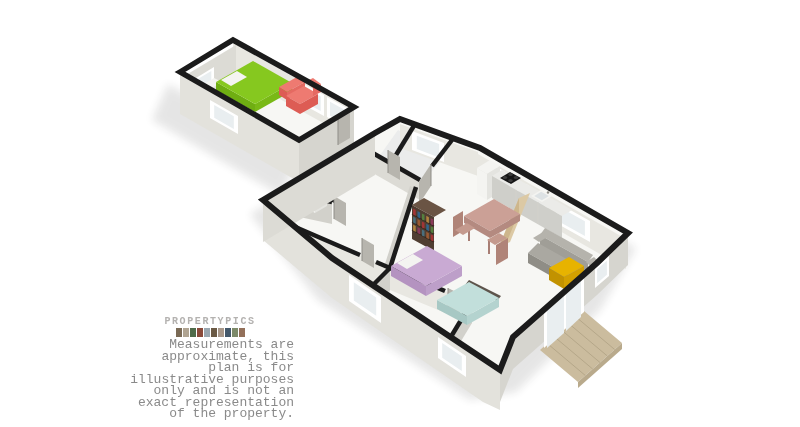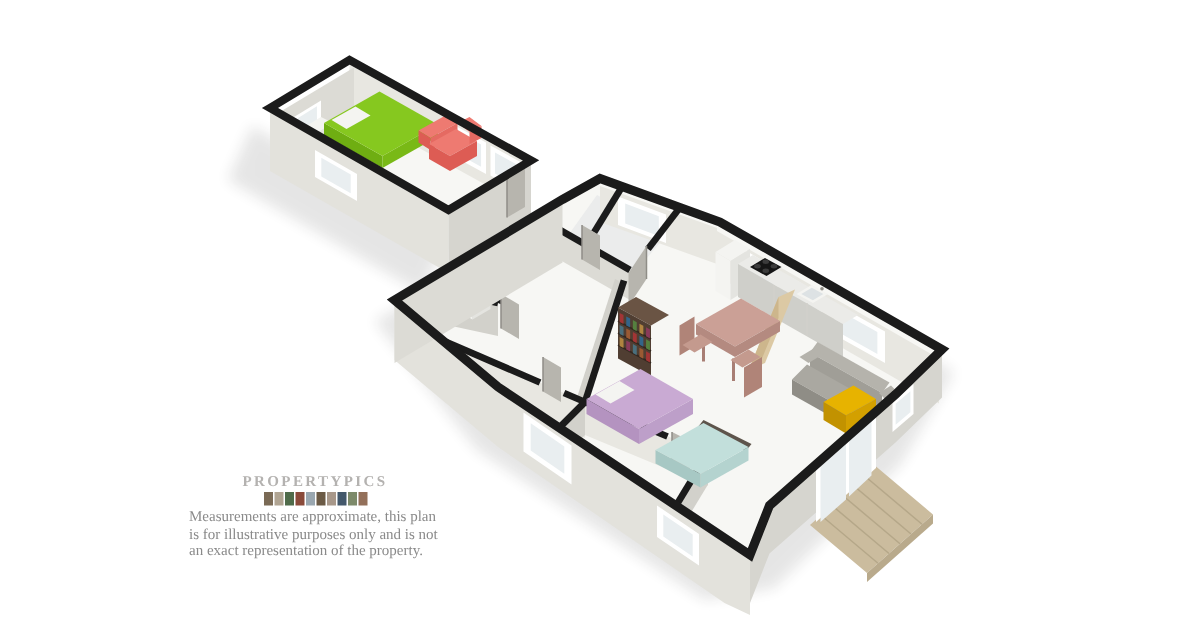--- a/index.html
+++ b/index.html
@@ -1,24 +1,24 @@
 <!DOCTYPE html>
 <html><head>
 <meta charset="utf-8">
 <style>
   html,body{margin:0;padding:0;background:#fff;}
   #stage{position:relative;width:800px;height:427px;background:#ffffff;overflow:hidden;
-         font-family:Liberation Serif, serif;border-radius:32px;}
+         font-family:Liberation Mono, monospace;border-radius:32px;}
   #plan-svg{position:absolute;left:0;top:0;}
   #brand{position:absolute;left:130px;top:316px;width:160px;text-align:center;}
   #brand .logo-text{font-size:10px;letter-spacing:1.6px;color:#b4b2b0;font-weight:bold;}
   #brand .strip{display:flex;justify-content:center;gap:1px;margin-top:1px;}
   #brand .strip span{display:inline-block;width:6px;height:9px;}
-  #disclaimer{position:absolute;left:126px;top:339px;width:168px;text-align:left;
-              font-size:10px;line-height:11.5px;color:#8a8a8a;}
+  #disclaimer{position:absolute;left:126px;top:339px;width:168px;text-align:right;
+              font-size:13px;line-height:11.5px;color:#8a8a8a;}
 </style>
 </head>
 <body>
 
 <div id="stage">
   <svg id="plan-svg" width="800" height="427" viewBox="0 0 800 427">
     <defs>
       <filter id="soft" x="-30%" y="-30%" width="160%" height="160%">
         <feGaussianBlur stdDeviation="4.5"></feGaussianBlur>
       </filter>

